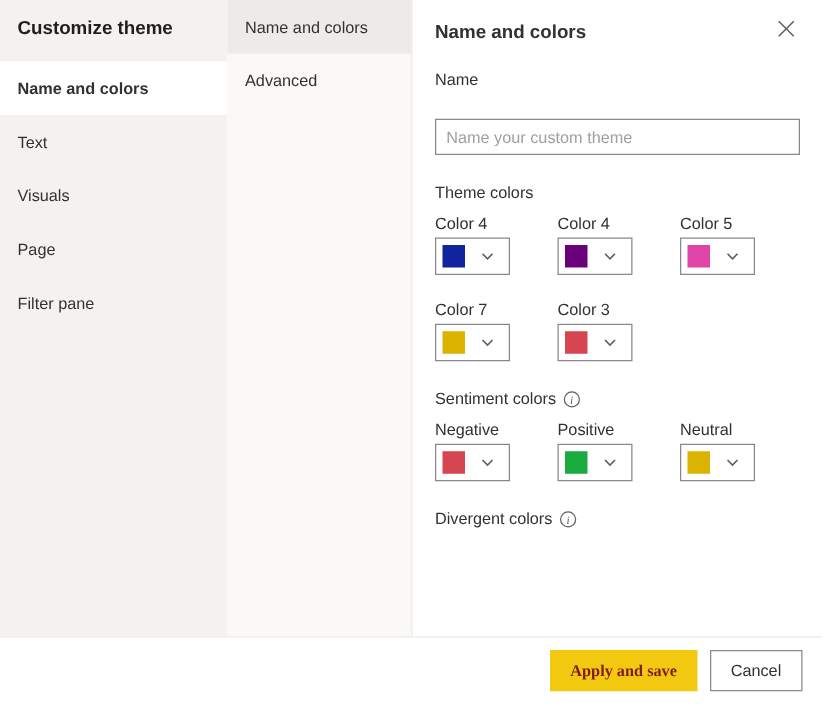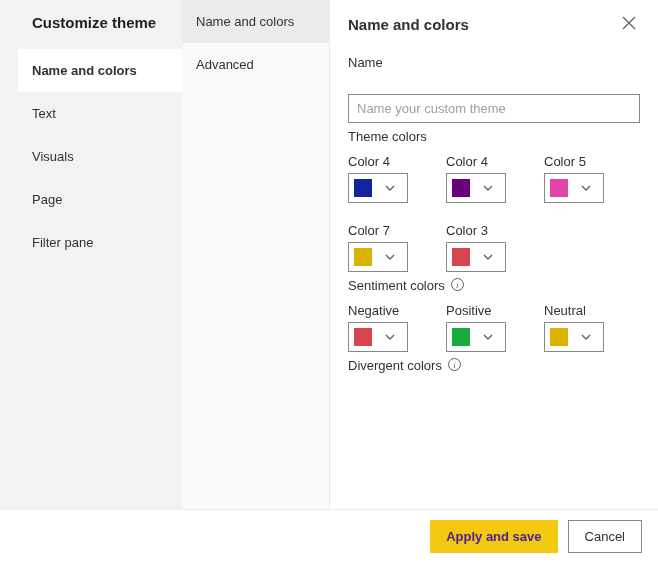--- a/index.html
+++ b/index.html
@@ -1,55 +1,55 @@
 <!DOCTYPE html>
 <html><head>
 <meta charset="utf-8">
 <style>
   * { box-sizing: border-box; margin: 0; padding: 0; font-family: "Segoe UI", Arial, sans-serif; }
   body { width: 658px; height: 563px; display: flex; flex-direction: column; color: #323130; background: #fff; }
 
   .main-row { flex: 1; display: flex; min-height: 0; }
 
   
-  .col-left { width: 182px; background: #f3f2f1; display: flex; flex-direction: column; padding-left: 18px; }
+  .col-left { width: 182px; background: #f3f2f1; display: flex; flex-direction: column; }
   .col-left .title { font-size: 15px; font-weight: 600; padding: 14px 14px 18px 14px; color: #201f1e; }
   .nav-item { font-size: 13px; padding: 14px 14px; cursor: pointer; }
   .nav-item.active { background: #ffffff; font-weight: 600; }
 
   
   .col-mid { width: 148px; background: #faf9f8; display: flex; flex-direction: column; border-right: 1px solid #edebe9; }
   .mid-item { font-size: 13px; padding: 14px 14px; cursor: pointer; }
   .mid-item.active { background: #edebe9; }
 
   
   .col-right { flex: 1; padding: 12px 18px 8px 18px; overflow-y: auto; position: relative; }
   .pane-head { display: flex; align-items: center; justify-content: space-between; margin-bottom: 18px; }
   .pane-head h2 { font-size: 15px; font-weight: 600; }
   .close-x { font-size: 16px; cursor: pointer; color: #605e5c; padding: 4px; line-height: 1; }
 
   .field-label { font-size: 13px; margin-bottom: 24px; display: block; }
   .text-input { width: 100%; border: 1px solid #8a8886; padding: 6px 8px; font-size: 13px; outline: none; }
   .text-input::placeholder { color: #a19f9d; }
 
-  .section-label { font-size: 13px; margin-top: 6px; margin-bottom: 10px; display: flex; align-items: flex-start; gap: 6px; }
+  .section-label { font-size: 13px; margin-top: 22px; margin-bottom: 10px; display: flex; align-items: flex-end; gap: 6px; }
   .info-icon { width: 13px; height: 13px; border: 1px solid #605e5c; border-radius: 50%; font-size: 9px; display: inline-flex; align-items: center; justify-content: center; color: #605e5c; font-style: italic; font-family: Georgia, serif; }
 
   .swatch-grid { display: flex; flex-wrap: wrap; gap: 20px 38px; }
   .swatch-block { display: flex; flex-direction: column; gap: 4px; }
   .swatch-title { font-size: 13px; }
   .swatch-dd { width: 60px; height: 30px; border: 1px solid #8a8886; display: flex; align-items: center; cursor: pointer; background: #fff; }
   .swatch-color { width: 18px; height: 18px; margin-left: 5px; }
   .swatch-caret { flex: 1; display: flex; align-items: center; justify-content: center; }
   .swatch-caret svg { width: 12px; height: 12px; stroke: #605e5c; fill: none; stroke-width: 1.3; }
 
   
   .footer { border-top: 1px solid #edebe9; padding: 10px 16px; display: flex; justify-content: flex-end; gap: 10px; }
   .btn { font-size: 13px; padding: 8px 16px; cursor: pointer; border: none; }
-  .btn-primary { background: #f2c811; color: #4c1d95; font-weight: 600; }
+  .btn-primary { background: #f2c811; color: #7f1d1d; font-weight: 600; font-family: Liberation Serif, serif; }
   .btn-secondary { background: #fff; border: 1px solid #8a8886; color: #323130; }
 </style>
 </head>
 <body>
 
 <div class="main-row">
 
   <div class="col-left">
     <div class="title">Customize theme</div>
     <div id="left-nav-items">

